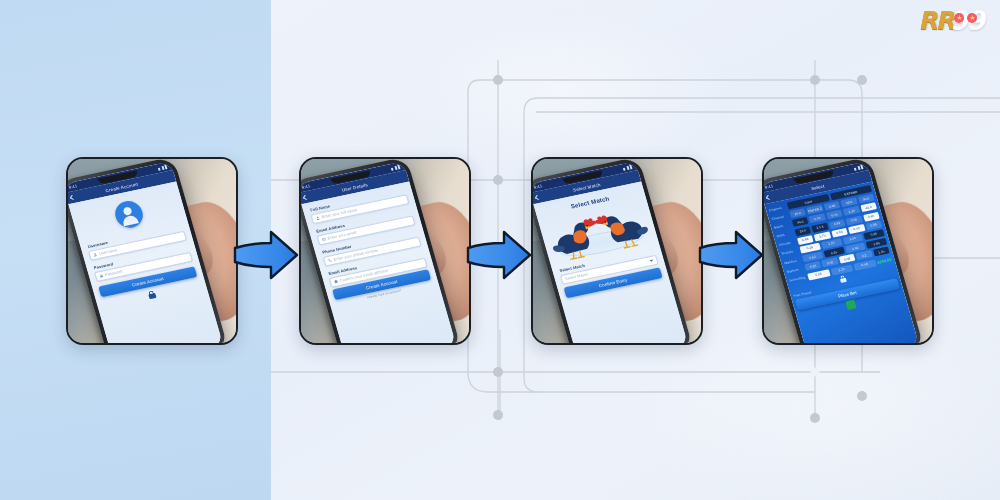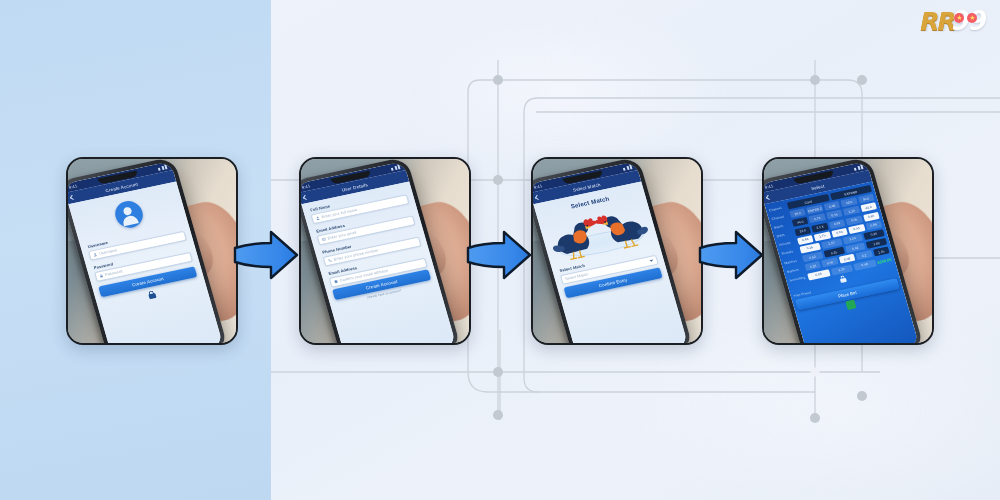--- a/index.html
+++ b/index.html
@@ -248,21 +248,21 @@
     width: 9px; height: 9px; border-radius: 2px;
     background: #22a657; margin: 1px auto 0;
   }
 
   
   .arrow { position: absolute; }
 
   
   .logo {
     position: absolute; right: 8px; top: 4px;
-    display: flex; align-items: center;
+    display: flex; align-items: flex-start;
     padding: 2px 6px;
   }
   .logo-rr {
     font-family: "DejaVu Sans", sans-serif;
     font-size: 25px; font-weight: bold; font-style: italic;
     color: #d9a53a;
     letter-spacing: -2px;
     text-shadow: 0 1px 0 #b8832a, 1px 1px 2px rgba(0,0,0,.18);
   }
   .logo-99 {

